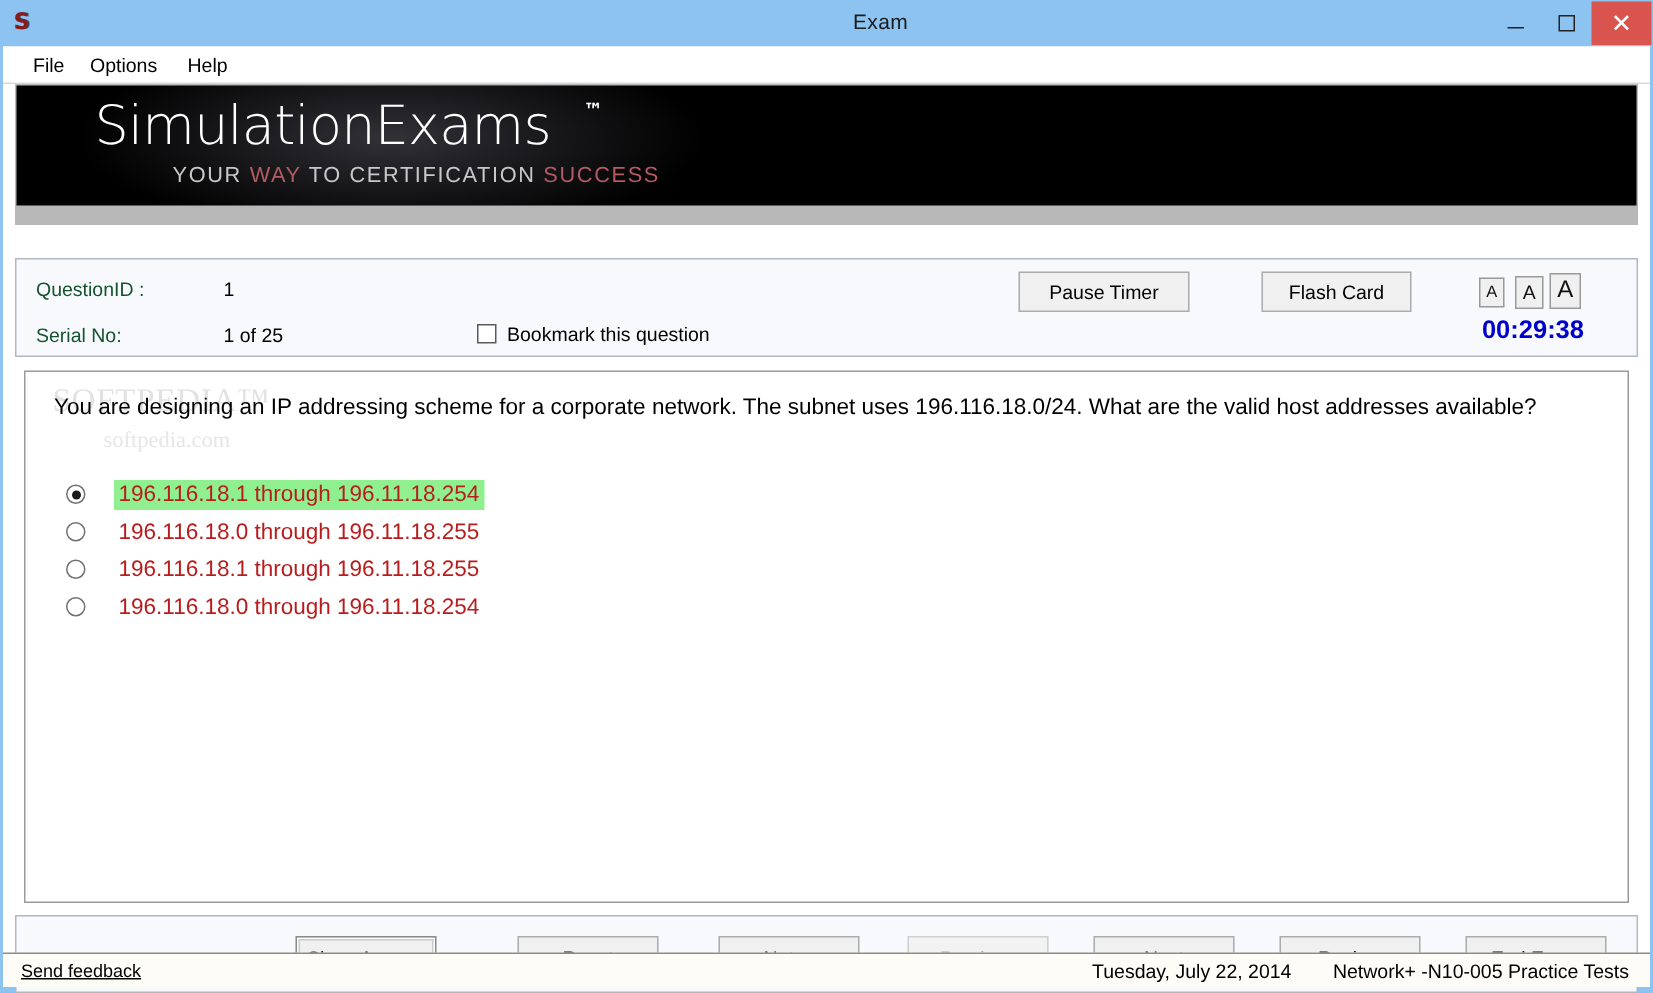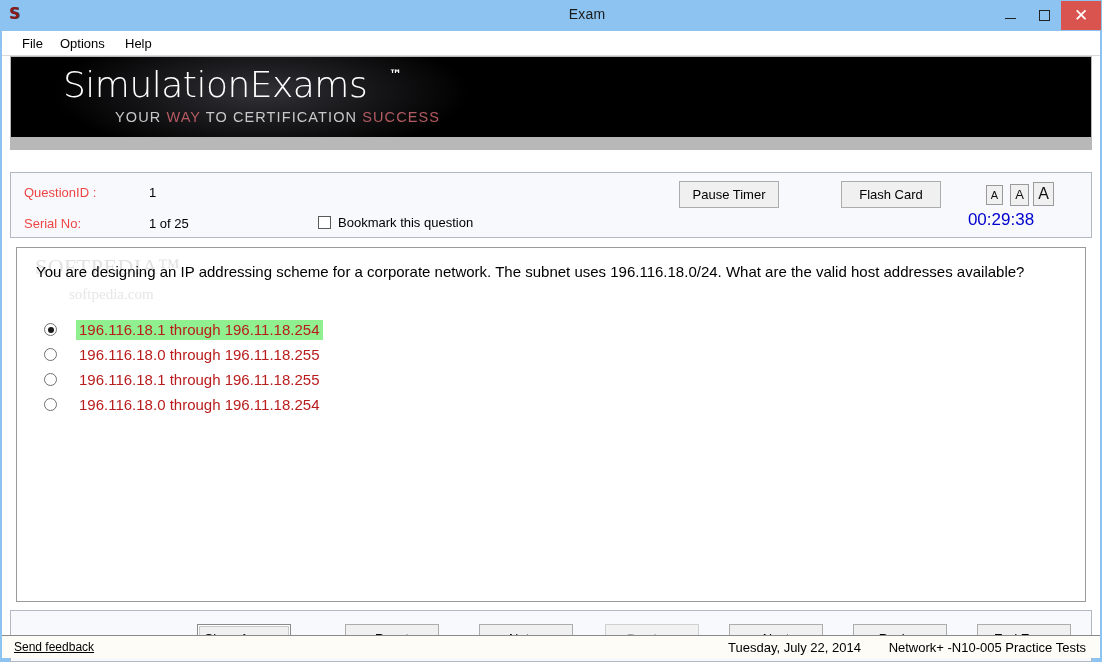--- a/index.html
+++ b/index.html
@@ -180,21 +180,21 @@
     left: 8px; top: 141px;
     width: 1082px;
     height: 66px;
     background: #f7f9fd;
     border: 1px solid #b0b8c4;
     box-sizing: border-box;
   }
   .info-label {
     position: absolute;
     font-size: 13px;
-    color: #ef4444;
+    color: #14532d;
   }
   .info-value {
     position: absolute;
     font-size: 13px;
     color: #000;
   }
   #bookmark-row {
     position: absolute;
     left: 307px; top: 42px;
     display: flex;
@@ -216,21 +216,21 @@
     box-sizing: border-box;
     font-family: "Liberation Sans", sans-serif;
     font-size: 13px;
     color: #000;
     cursor: default;
     padding: 0;
   }
   #pause-timer-btn {
     position: absolute;
     left: 668px; top: 8px;
-    width: 100px; height: 27px;
+    width: 114px; height: 27px;
   }
   #flash-card-btn {
     position: absolute;
     left: 830px; top: 8px;
     width: 100px; height: 27px;
   }
   .a-btn {
     position: absolute;
     background: #f0f0f0;
     border: 1px solid #9a9a9a;
@@ -240,24 +240,24 @@
     cursor: default;
     font-family: "Liberation Sans", sans-serif;
   }
   #a-small { left: 984px; top: 154px; width: 17px; height: 20px; font-size: 11px; line-height: 18px; }
   #a-med   { left: 1008px; top: 153px; width: 19px; height: 22px; font-size: 13px; line-height: 20px; }
   #a-large { left: 1031px; top: 151px; width: 21px; height: 24px; font-size: 16px; line-height: 22px; }
   #timer {
     position: absolute;
     left: 944px; top: 179px;
     width: 110px;
-    text-align: center;
+    text-align: right;
     font-family: "Liberation Sans", sans-serif;
     font-size: 17px;
-    font-weight: normal;
+    font-weight: bold;
     color: #0000cd;
   }
 
   
   #question-panel {
     position: absolute;
     left: 14px; top: 216px;
     width: 1070px;
     height: 355px;
     background: #ffffff;

